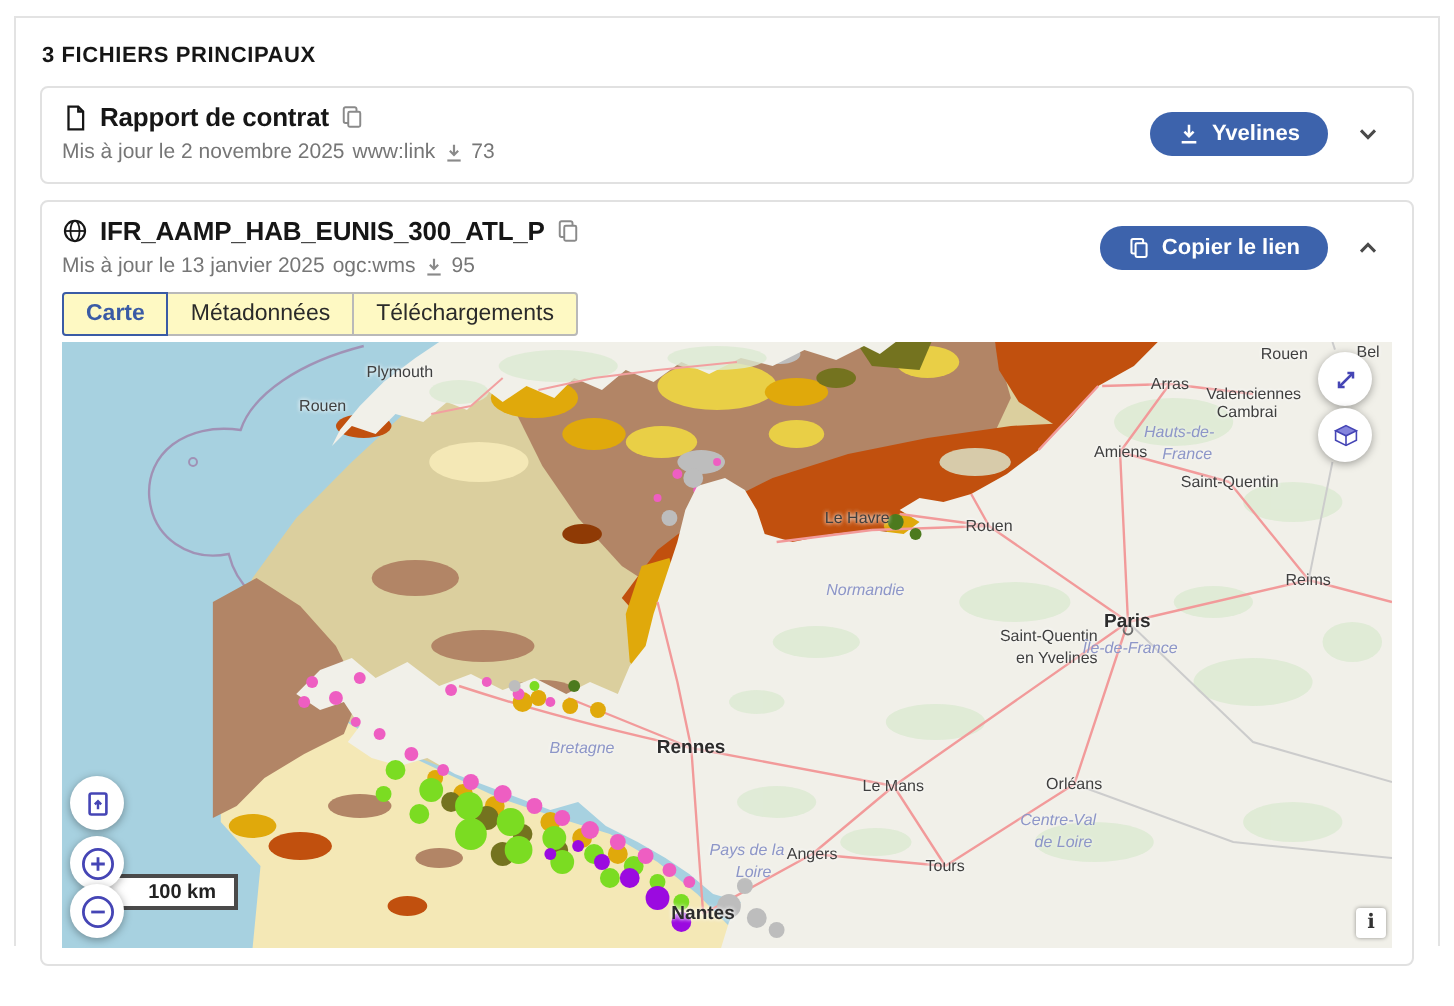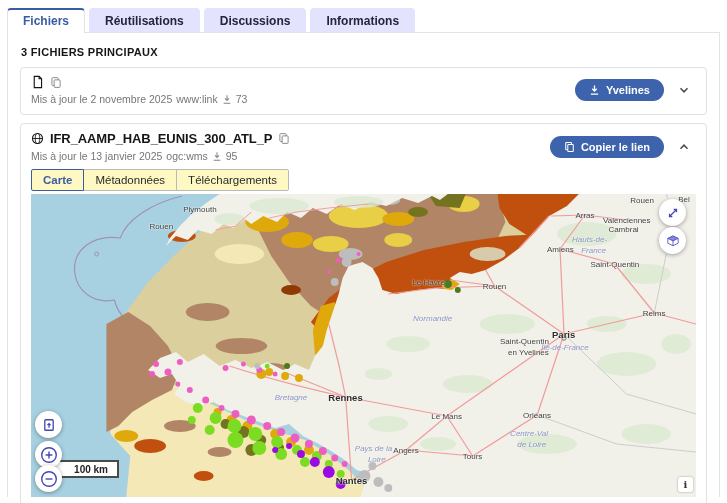--- a/index.html
+++ b/index.html
@@ -68,40 +68,35 @@
   .infobtn { position:absolute; right:3px; bottom:5px; width:15px; height:15px; background:#fff;
     border:none; border-radius:2px; box-shadow:0 0 2px rgba(0,0,0,.4);
     font-family:"DejaVu Serif", serif; font-size:10px; font-weight:bold; color:#333;
     display:flex; align-items:center; justify-content:center; cursor:pointer; }
 </style>
 </head>
 <body>
 
 <div class="page">
 
-  <div class="tabbar">
-    <div class="tab active">Fichiers</div>
-    <div class="tab">Réutilisations</div>
-    <div class="tab">Discussions</div>
-    <div class="tab">Informations</div>
-  </div>
 
   <div class="content">
     <div class="section-title">3 FICHIERS PRINCIPAUX</div>
 
     <div class="card">
       <div class="card-head">
         <div>
           <div class="title-row">
             <span style="line-height:0">
               <svg width="13" height="14" viewBox="0 0 16 16">
                   <path d="M4 1h6l3 3v11H4z" fill="none" stroke="#161616" stroke-width="1.4"></path>
                   <path d="M10 1v3h3" fill="none" stroke="#161616" stroke-width="1.4"></path>
                 </svg>
             </span>
+            <span class="file-title">Rapport de contrat</span>
             <span style="line-height:0;cursor:pointer">
               <svg width="12" height="13" viewBox="0 0 16 16">
                   <rect x="5.5" y="4.5" width="8" height="10" rx="1" fill="none" stroke="#8a8a8a" stroke-width="1.3"></rect>
                   <path d="M11 4.5V2.7c0-.7-.5-1.2-1.2-1.2H3.7c-.7 0-1.2.5-1.2 1.2v8.1c0 .7.5 1.2 1.2 1.2h1.8" fill="none" stroke="#8a8a8a" stroke-width="1.3"></path>
                 </svg>
             </span>
           </div>
           <div class="meta-row">
             <span>Mis à jour le 2 novembre 2025</span>
             <span>www:link</span>

